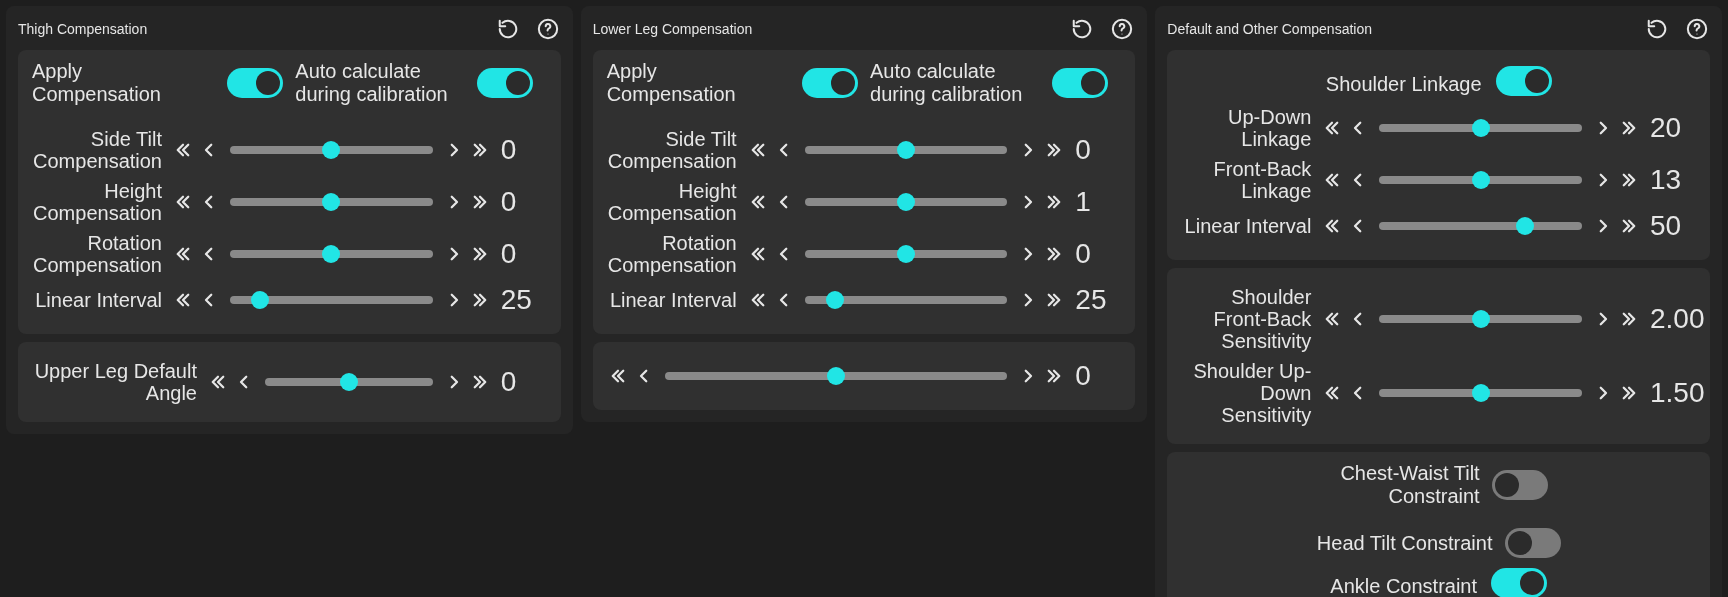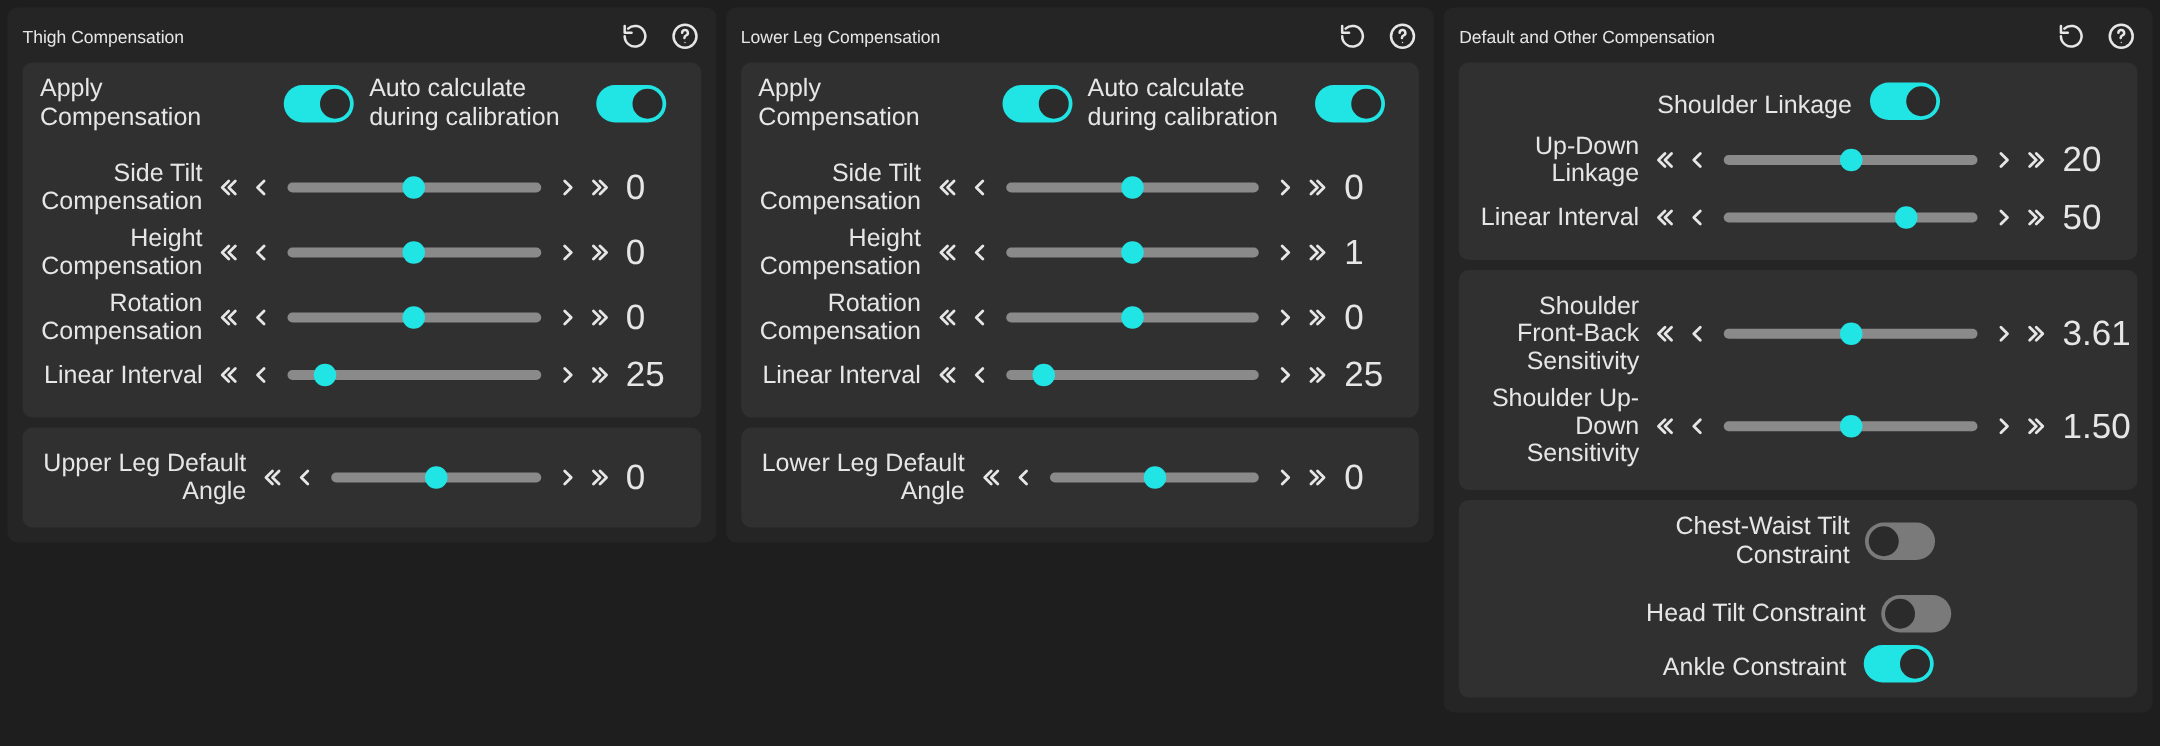--- a/index.html
+++ b/index.html
@@ -447,21 +447,20 @@
                 <use href="#i-r2"></use>
               </svg>
             </div>
           </div>
         <div class="value">25</div>
       </div>
     </div>
 
     <div class="inner">
       <div class="slider-row">
-        <div class="s-label wide">Lower Leg Default Angle</div>
         <div class="steppers">
             <div class="step">
               <svg>
                 <use href="#i-l2"></use>
               </svg>
             </div>
             <div class="step">
               <svg>
                 <use href="#i-l1"></use>
               </svg>
@@ -539,20 +538,51 @@
             </div>
             <div class="step">
               <svg>
                 <use href="#i-r2"></use>
               </svg>
             </div>
           </div>
         <div class="value">20</div>
       </div>
 
+      <div class="slider-row">
+        <div class="s-label">Front-Back Linkage</div>
+        <div class="steppers">
+            <div class="step">
+              <svg>
+                <use href="#i-l2"></use>
+              </svg>
+            </div>
+            <div class="step">
+              <svg>
+                <use href="#i-l1"></use>
+              </svg>
+            </div>
+          </div>
+        <div class="track">
+            <div class="thumb" style="left: 50%;"></div>
+          </div>
+        <div class="steppers">
+            <div class="step">
+              <svg>
+                <use href="#i-r1"></use>
+              </svg>
+            </div>
+            <div class="step">
+              <svg>
+                <use href="#i-r2"></use>
+              </svg>
+            </div>
+          </div>
+        <div class="value">13</div>
+      </div>
 
       <div class="slider-row">
         <div class="s-label">Linear Interval</div>
         <div class="steppers">
             <div class="step">
               <svg>
                 <use href="#i-l2"></use>
               </svg>
             </div>
             <div class="step">
@@ -603,21 +633,21 @@
               <svg>
                 <use href="#i-r1"></use>
               </svg>
             </div>
             <div class="step">
               <svg>
                 <use href="#i-r2"></use>
               </svg>
             </div>
           </div>
-        <div class="value">3.61</div>
+        <div class="value">2.00</div>
       </div>
 
       <div class="slider-row">
         <div class="s-label">Shoulder Up-Down Sensitivity</div>
         <div class="steppers">
             <div class="step">
               <svg>
                 <use href="#i-l2"></use>
               </svg>
             </div>

